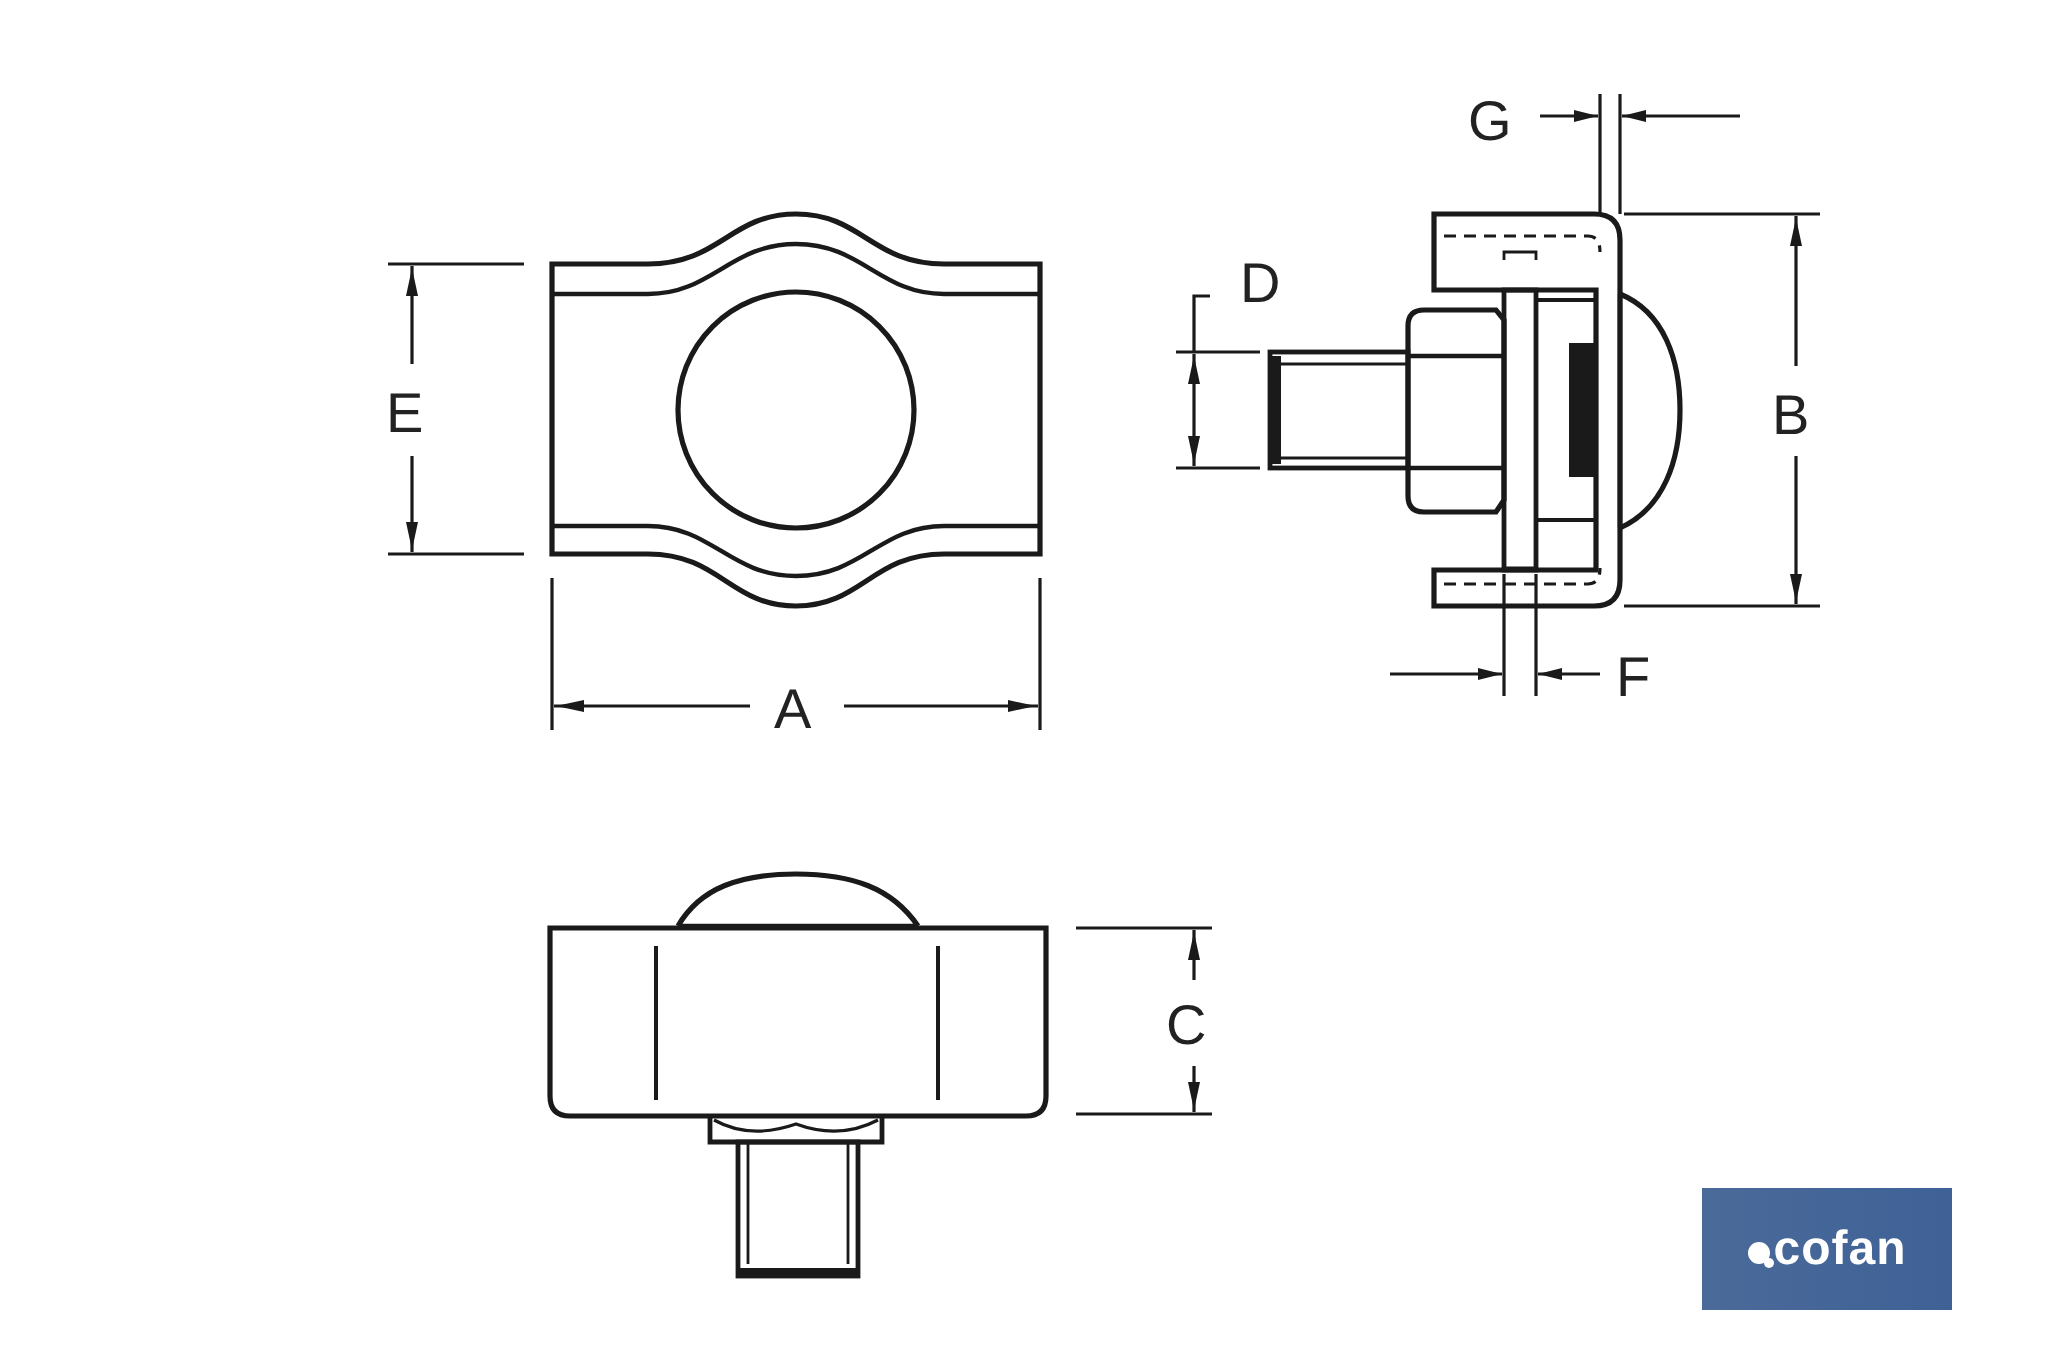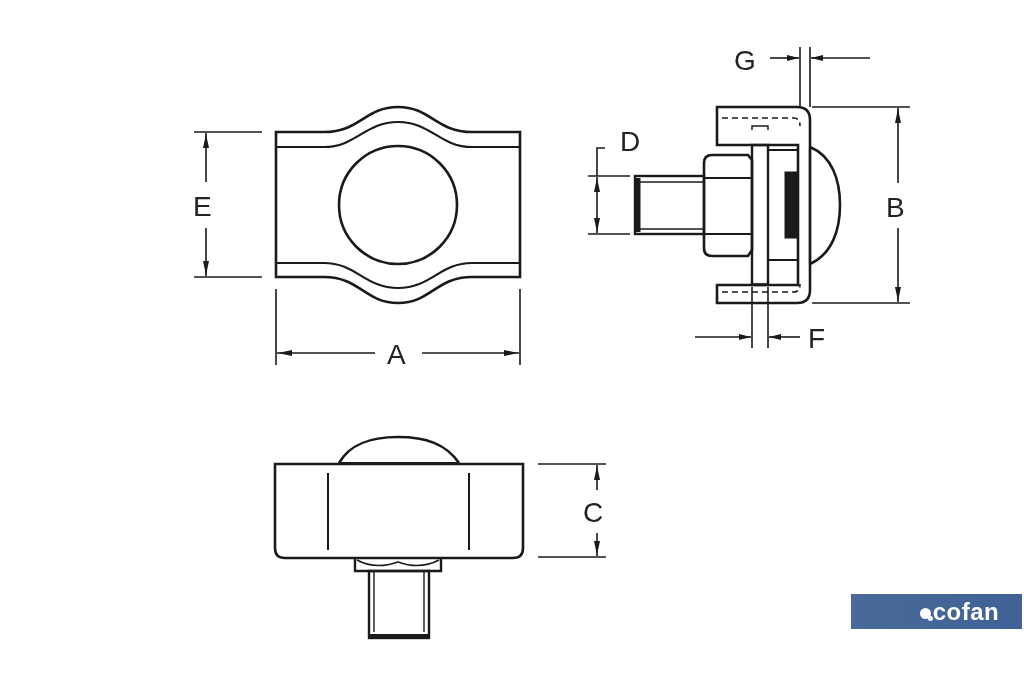--- a/index.html
+++ b/index.html
@@ -1,22 +1,22 @@
 <!DOCTYPE html>
 <html><head>
 <meta charset="utf-8">
 <style>
   html, body { margin: 0; padding: 0; background: #ffffff; }
   .canvas { position: relative; width: 1024px; height: 682px; background: #ffffff; overflow: hidden; }
   svg.drawing { position: absolute; left: 0; top: 0; }
   .lbl { font-family: "Liberation Sans", sans-serif; font-size: 28px; fill: #222; }
   .logo {
-    position: absolute; left: 851px; top: 594px; width: 125px; height: 35px;
+    position: absolute; left: 851px; top: 594px; width: 125px; height: 61px;
     background: linear-gradient(90deg, #4a6a99 0%, #3f6196 100%);
-    display: flex; align-items: center; justify-content: center; padding-left: 46px;
+    display: flex; align-items: center; justify-content: center;
   }
   .logo-text { font-family: "Liberation Sans", sans-serif; font-weight: bold; font-size: 24px; color: #ffffff; letter-spacing: 0.5px; }
   .logo-dot { width: 11px; height: 11px; border-radius: 50%; background: #fff; margin-right: 2px; position: relative; top: 2px; }
   .logo-dot::after { content: ""; position: absolute; width: 5px; height: 5px; border-radius: 50%; background: #fff; left: 8px; top: 8px; }
 </style>
 </head>
 <body>
 
 <div class="canvas">
   <svg class="drawing" width="1024" height="682" viewBox="0 0 1024 682" stroke="#1a1a1a" fill="none" stroke-width="2.2">

